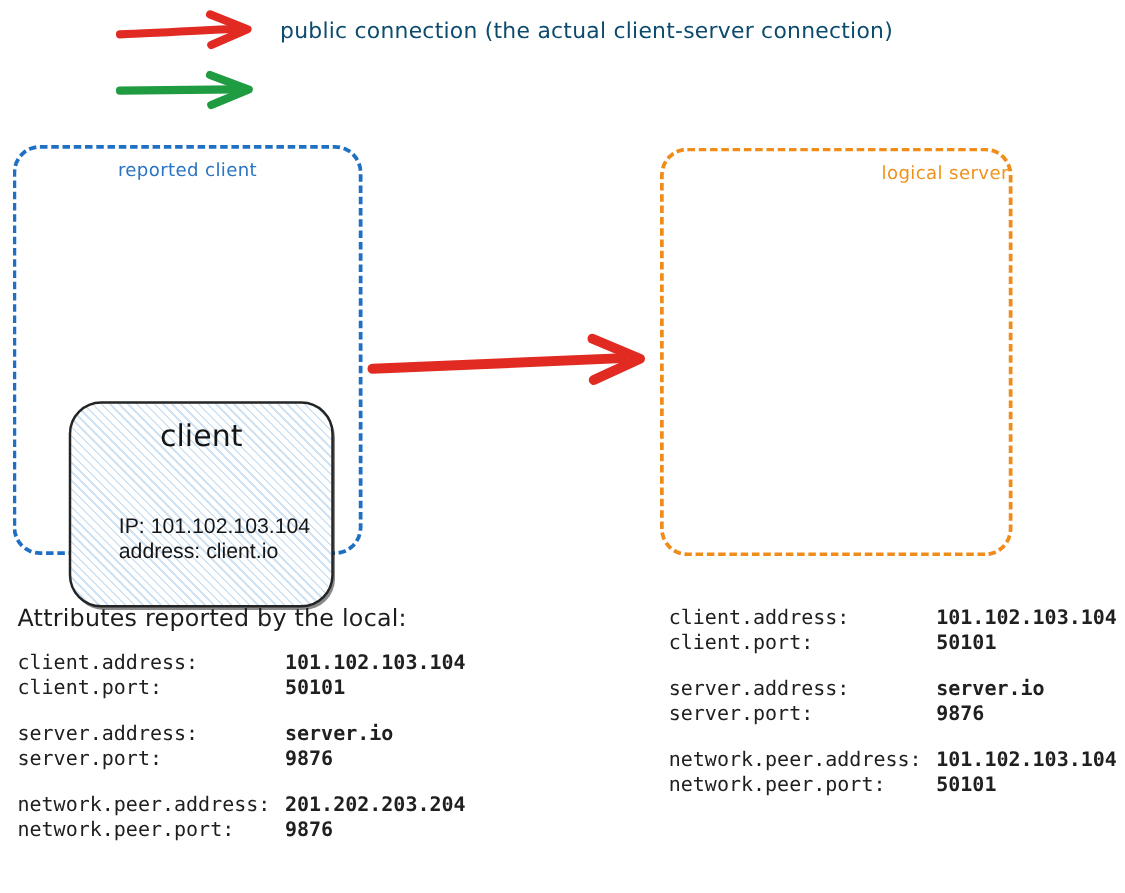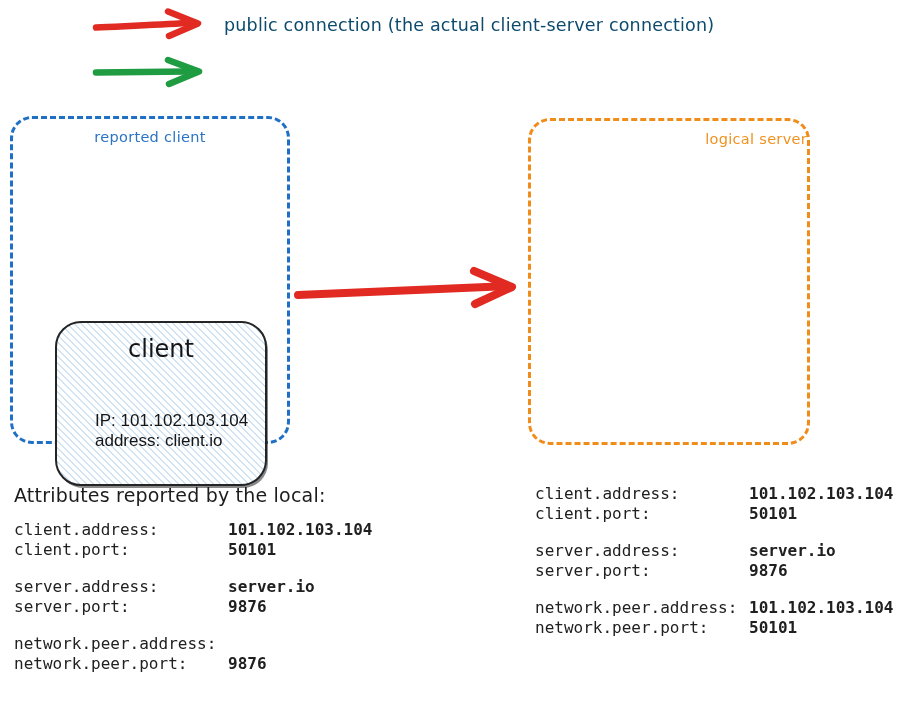--- a/index.html
+++ b/index.html
@@ -200,20 +200,21 @@
       </div>
       <div class="attr-row">
         <span class="attr-key">server.port:</span>
         <span class="attr-value">9876</span>
       </div>
     </div>
 
     <div class="attr-group">
       <div class="attr-row">
         <span class="attr-key">network.peer.address:</span>
+        <span class="attr-value">201.202.203.204</span>
       </div>
       <div class="attr-row">
         <span class="attr-key">network.peer.port:</span>
         <span class="attr-value">9876</span>
       </div>
     </div>
   </div>
 
   <div class="attr-panel" id="attrs-server">
 

